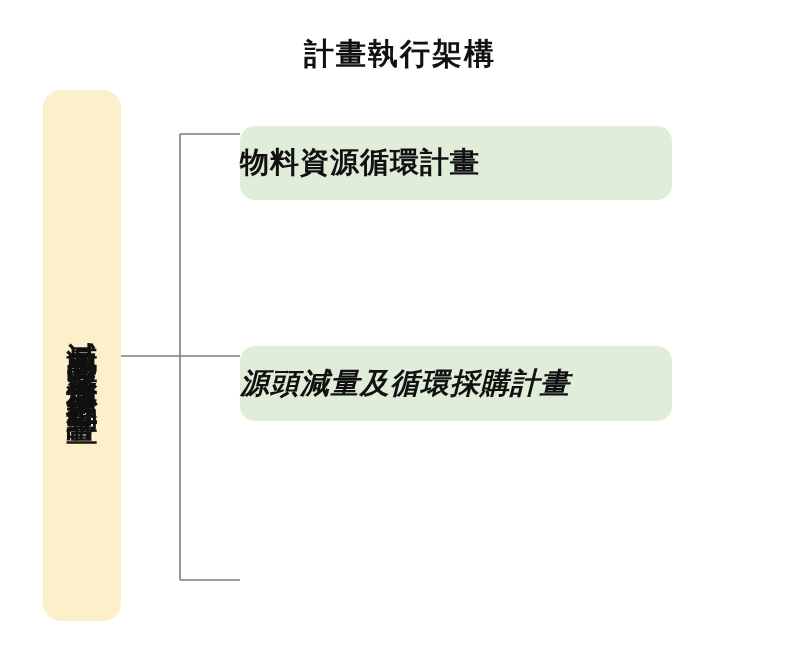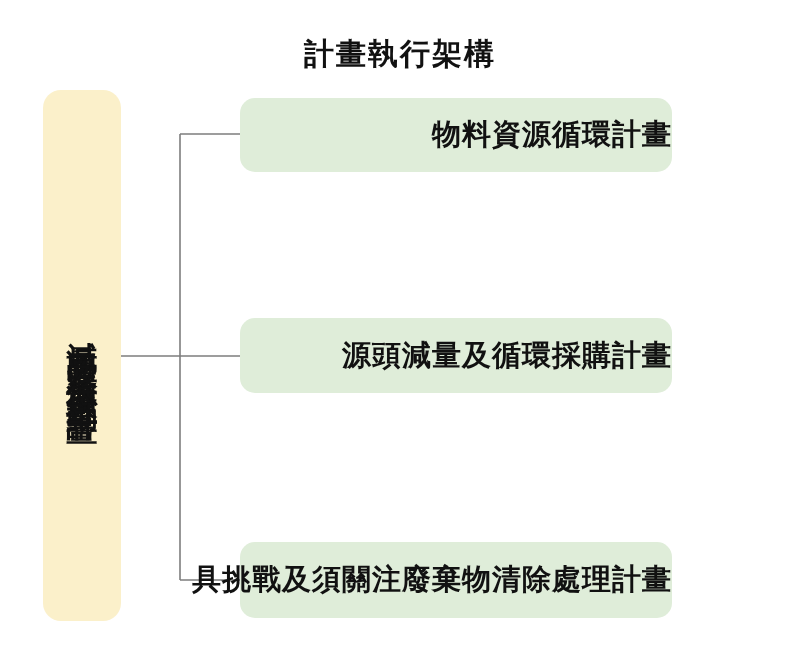--- a/index.html
+++ b/index.html
@@ -70,31 +70,32 @@
   }
   .branch-node {
     position: absolute;
     left: 240px;
     width: 432px;
     height: 75px;
     background: var(--branch-fill);
     border-radius: 15px;
     display: flex;
     align-items: center;
-    justify-content: flex-end;
+    justify-content: flex-start;
+    margin-top: 28px;
   }
   .branch-node span {
     font-size: 29px;
     font-weight: 700;
     letter-spacing: 1px;
     color: var(--text);
     white-space: nowrap;
   }
   .branch-1 { top: 98px;  height: 74px; }
-  .branch-2 { top: 318px; height: 75px; }
+  .branch-2 { top: 318px; height: 75px; font-style: italic; }
   .branch-3 { top: 542px; height: 76px; }
 </style>
 </head>
 <body>
 
 <div class="canvas">
 
   <h1 class="title">計畫執行架構</h1>
 
   <svg class="connectors" width="800" height="651" viewBox="0 0 800 651" aria-hidden="true">
@@ -109,17 +110,14 @@
   </div>
 
   <div class="branch-node branch-1">
     <span>物料資源循環計畫</span>
   </div>
 
   <div class="branch-node branch-2">
     <span>源頭減量及循環採購計畫</span>
   </div>
 
-  <div class="branch-node branch-3">
-    <span>具挑戰及須關注廢棄物清除處理計畫</span>
-  </div>
 
 </div>
 
 </body></html>

